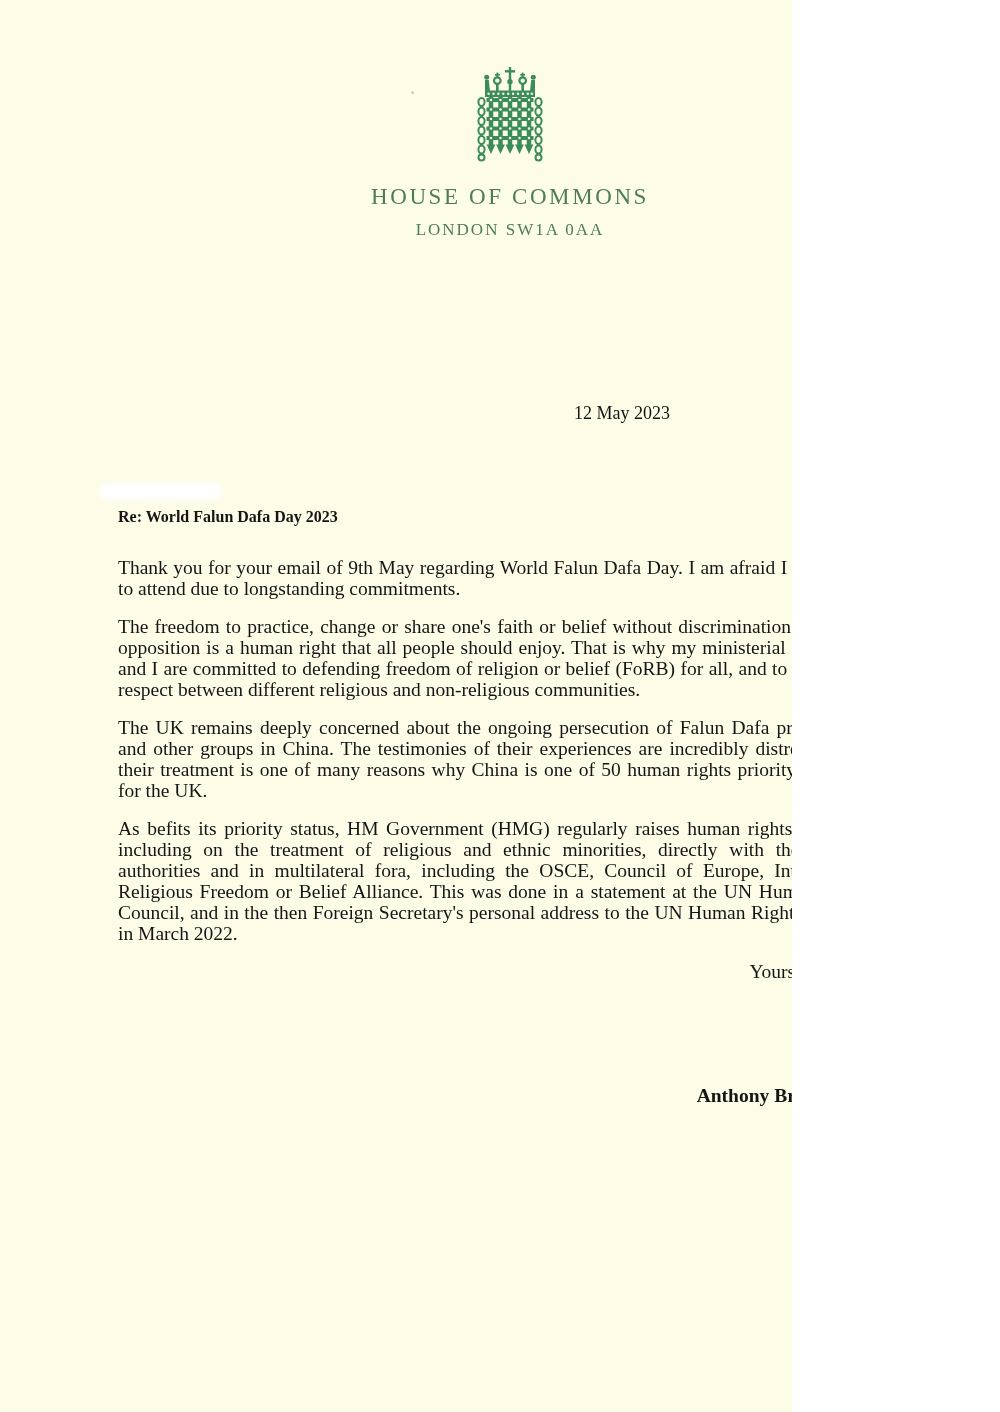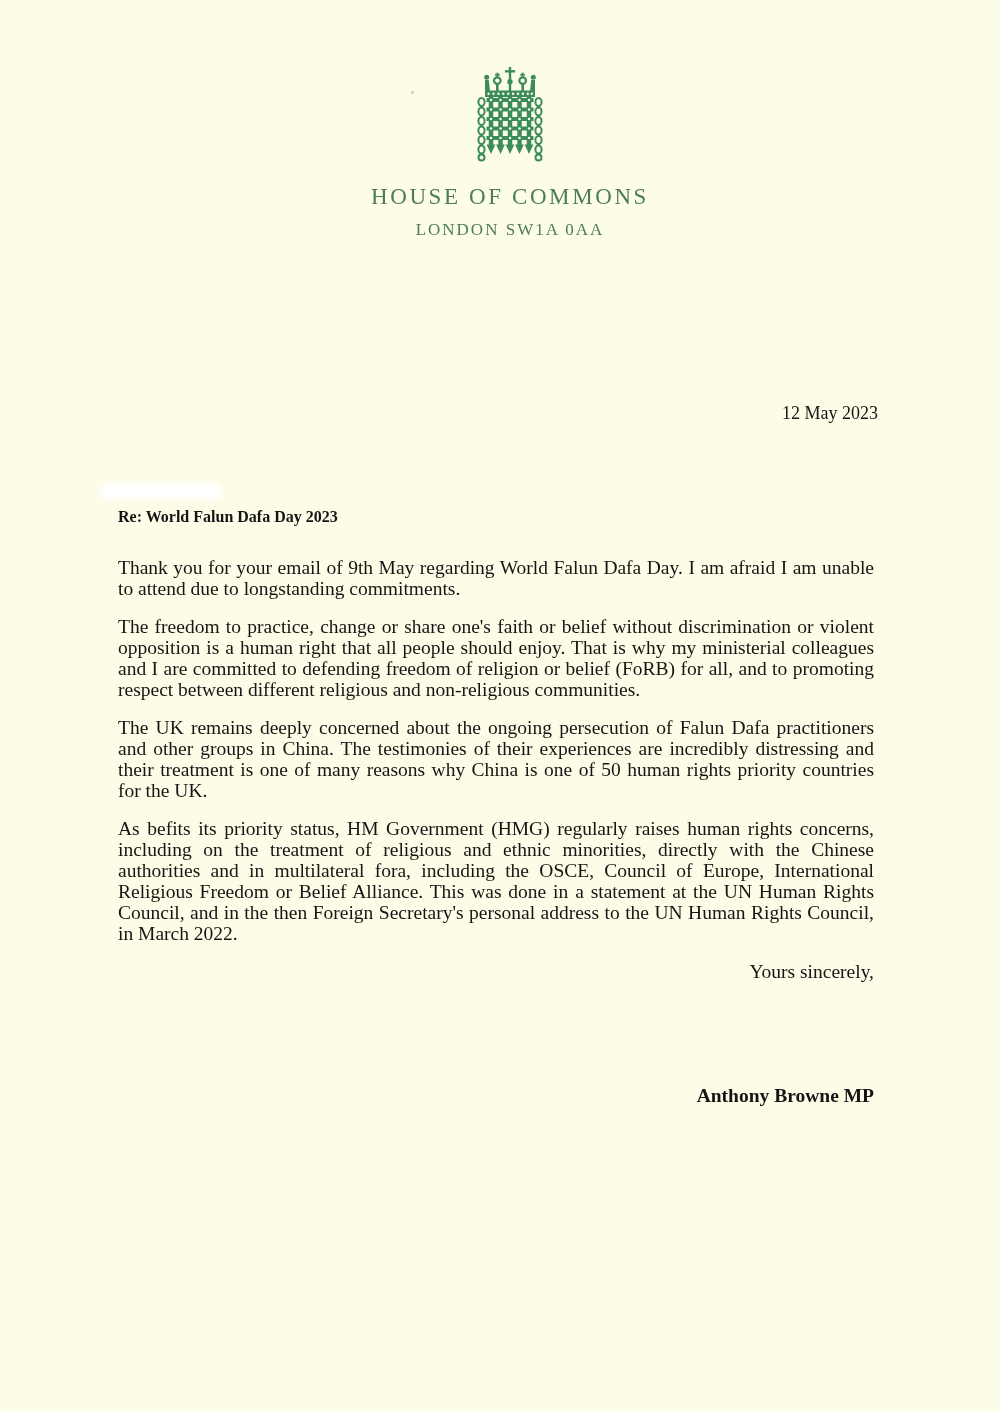--- a/index.html
+++ b/index.html
@@ -1,18 +1,18 @@
 <!DOCTYPE html>
 <html><head>
 <meta charset="utf-8">
 <style>
   html,body{margin:0;padding:0;}
   .page{
     position:relative;
-    width:1000px;
+    width:792px;
     height:1412px;
     background:#FDFCE7;
     overflow:hidden;
     font-family:"Liberation Serif", serif;
     color:#151515;
     text-decoration:underline;
   }
   .crest{
     position:absolute;
     left:470px;

